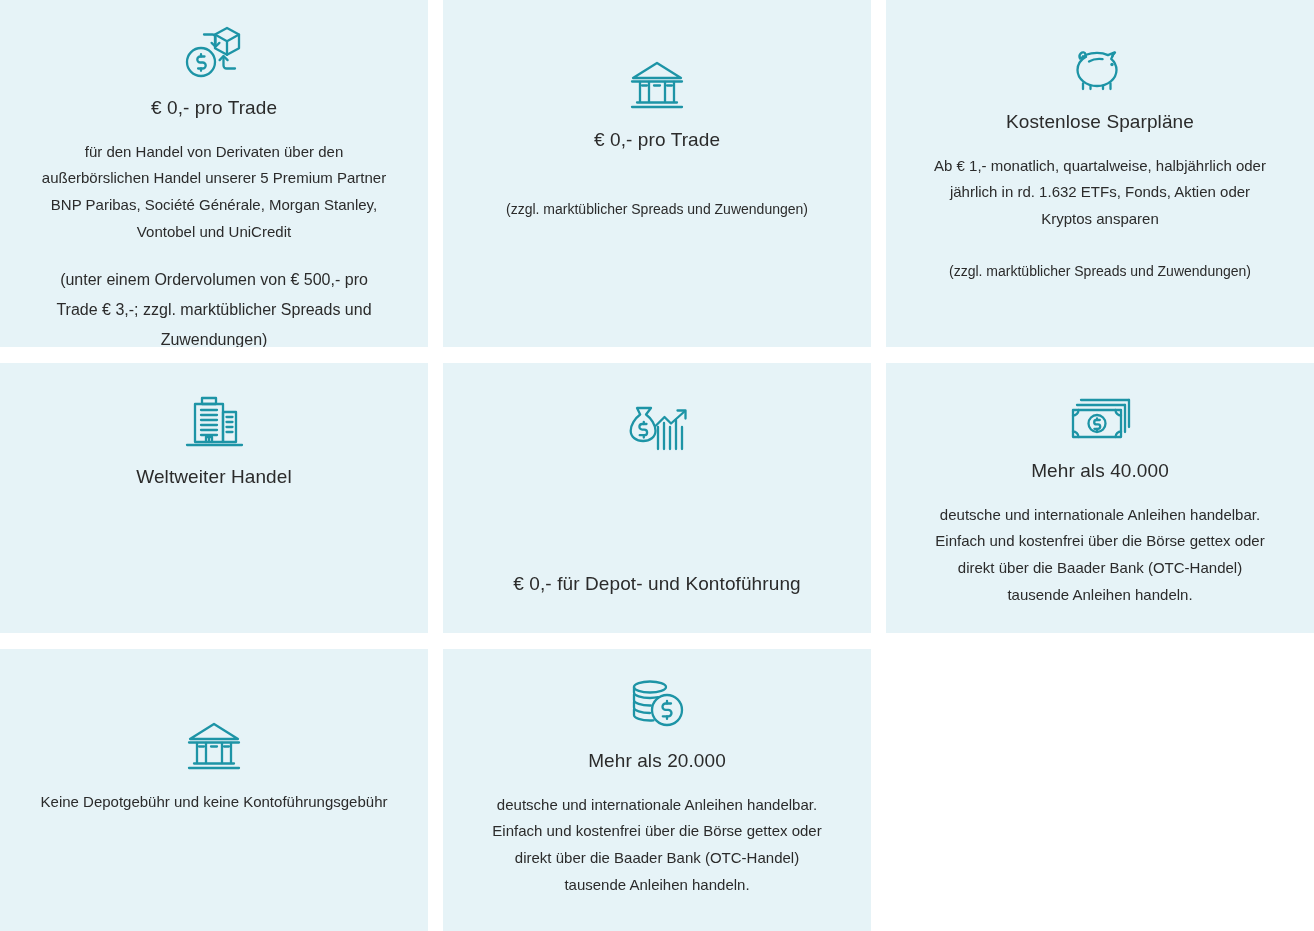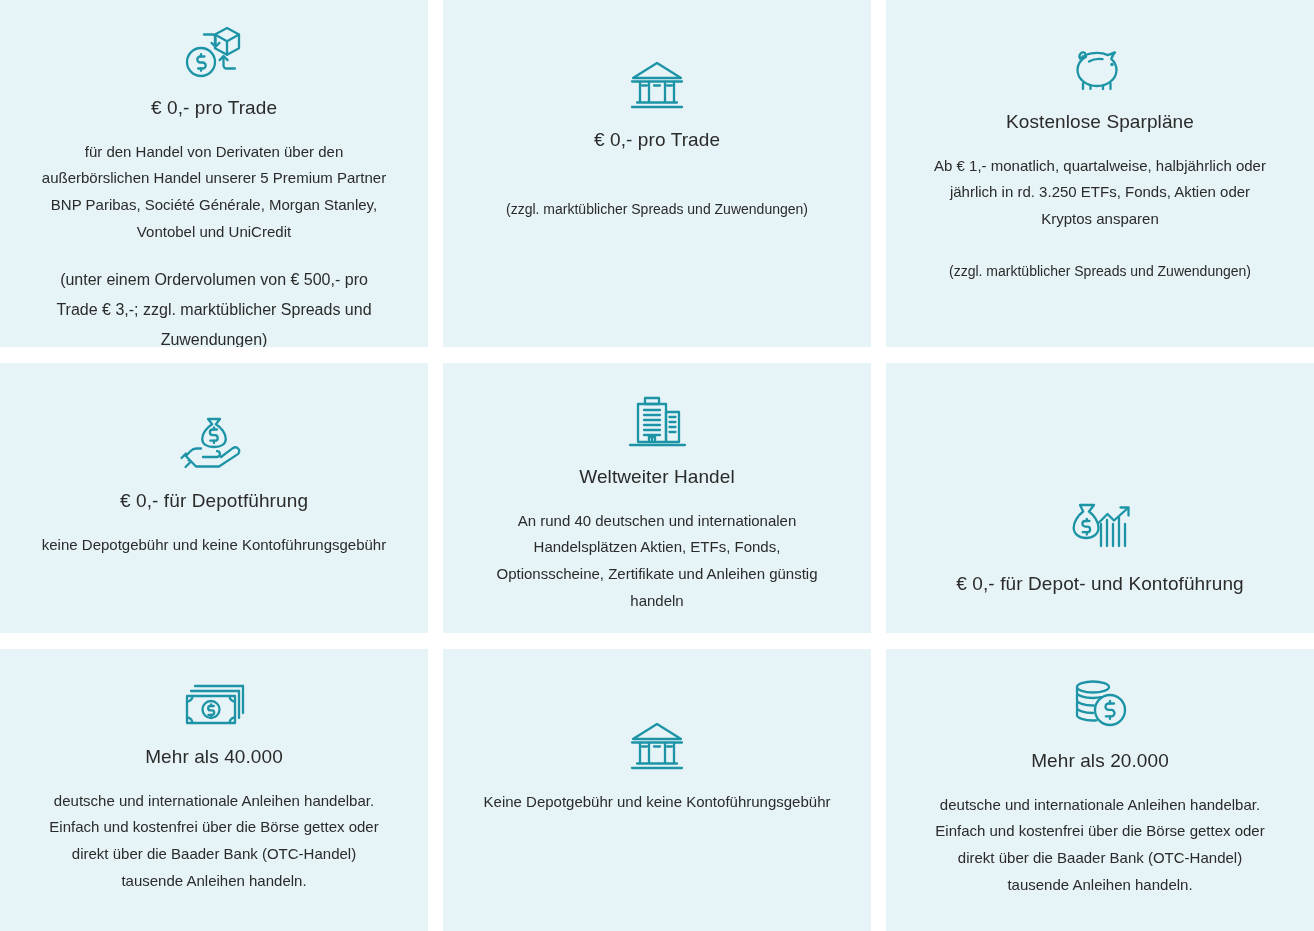--- a/index.html
+++ b/index.html
@@ -36,21 +36,21 @@
     text-align: center;
     overflow: hidden;
   }
 
   
   .feature-card.pos-a { justify-content: flex-start; padding-top: 22px; }
   .feature-card.pos-b { justify-content: flex-start; padding-top: 58px; }
   .feature-card.pos-c { justify-content: flex-start; padding-top: 42px; }
   .feature-card.pos-d { justify-content: flex-start; padding-top: 52px; }
   .feature-card.pos-e { justify-content: flex-start; padding-top: 30px; }
-  .feature-card.pos-f { justify-content: flex-end; padding-top: 40px; }
+  .feature-card.pos-f { justify-content: space-between; padding-top: 40px; }
   .feature-card.pos-g { justify-content: flex-start; padding-top: 28px; }
   .feature-card.pos-h { justify-content: flex-start; padding-top: 70px; }
 
   .card-icon {
     display: block;
     line-height: 0;
     margin-bottom: 16px;
   }
   .card-icon svg {
     display: block;
@@ -131,56 +131,39 @@
       <svg width="66" height="52" viewBox="0 0 66 52" fill="none" stroke="#1d94a6" stroke-width="2.3" stroke-linecap="round" stroke-linejoin="round">
         <path d="M19 14.5c-3.5 0-6 2-6 2s-1.5-3 .8-5.2c1.7-1.6 4.4-1 4.6 1 .2 1.6-1.3 2.6-2.4 1.9"></path>
         <path d="M48 10.5c-1.7 1.4-2.6 3-2.9 4.4"></path>
         <path d="M19 14.8c-5.3 3-8.5 7.8-8.5 13.2 0 8.9 8.7 16 19.5 16 10.8 0 19.5-7.1 19.5-16 0-4.3-2-8.2-5.3-11.1l2.9-6.4-6.1 2.6C37.7 11.5 34 10.8 30 10.8c-4 0-7.7.7-11 2"></path>
         <circle cx="45" cy="22.5" r="1.7" fill="#1d94a6" stroke="none"></circle>
         <path d="M16 41.5v5.5M23.5 44v3M36 44v3M43.5 41.5v5.5"></path>
         <path d="M22 19.5c3.6-2.1 9.2-3 13.6-2.4"></path>
       </svg>
     </span>
     <h3 class="card-title">Kostenlose Sparpläne</h3>
-    <p class="card-body">Ab € 1,- monatlich, quartalweise, halbjährlich oder jährlich in rd. 3.250 ETFs, Fonds, Aktien oder Kryptos ansparen</p>
+    <p class="card-body">Ab € 1,- monatlich, quartalweise, halbjährlich oder jährlich in rd. 1.632 ETFs, Fonds, Aktien oder Kryptos ansparen</p>
     <p class="card-note spaced-wide">(zzgl. marktüblicher Spreads und Zuwendungen)</p>
   </div>
 
-  <div class="feature-card pos-d">
-    <span class="card-icon">
-      <svg width="70" height="58" viewBox="0 0 70 58" fill="none" stroke="#1d94a6" stroke-width="2.3" stroke-linecap="round" stroke-linejoin="round">
-        <path d="M29 4h12l-4.2 5.3c5.5 3.3 10 9 10 14.4 0 5.2-4.6 8.3-11.8 8.3s-11.8-3.1-11.8-8.3c0-5.4 4.5-11.1 10-14.4L29 4Z"></path>
-        <path d="M38 14.5h-4.3a2.8 2.8 0 0 0 0 5.6h2.2a2.8 2.8 0 0 1 0 5.6h-4.6"></path>
-        <path d="M35 12.3v2.2M35 25.7v2.3"></path>
-        <path d="M22 33.5h-4.4c-2.4 0-4.6 1-6.2 2.7l-4.6 4.8"></path>
-        <path d="M6.8 41 17 51.5h23l18.5-12.1c2-1.4 2.4-4 .8-5.7-1.4-1.5-3.8-1.7-5.5-.5L42 42"></path>
-        <path d="M24 42h14c1.6 0 2.9-1.3 2.9-2.9s-1.3-2.9-2.9-2.9"></path>
-        <path d="M7 38.5 2.5 43M11 47.5 6.5 52"></path>
-        <circle cx="9.5" cy="45.5" r="1" fill="#1d94a6" stroke="none"></circle>
-      </svg>
-    </span>
-    <h3 class="card-title">€ 0,- für Depotführung</h3>
-    <p class="card-body">keine Depotgebühr und keine Kontoführungsgebühr</p>
-  </div>
 
   <div class="feature-card pos-e">
     <span class="card-icon">
       <svg width="62" height="56" viewBox="0 0 62 56" fill="none" stroke="#1d94a6" stroke-width="2.3" stroke-linecap="round" stroke-linejoin="round">
         <path d="M19 5h14v6H19z"></path>
         <path d="M12 11h28v38H12z"></path>
         <path d="M40 19h13v30H40z"></path>
         <path d="M18 17h16M18 22h16M18 27h16M18 32h16M18 37h16M18 42h16"></path>
         <path d="M43.5 24h6M43.5 29h6M43.5 34h6M43.5 39h6"></path>
         <path d="M23 49v-5h6v5"></path>
         <path d="M26 44v5"></path>
         <path d="M4 52h55"></path>
       </svg>
     </span>
     <h3 class="card-title">Weltweiter Handel</h3>
-    <p class="card-body">An rund 40 deutschen und internationalen Handelsplätzen Aktien, ETFs, Fonds, Optionsscheine, Zertifikate und Anleihen günstig handeln</p>
   </div>
 
   <div class="feature-card pos-f">
     <span class="card-icon">
       <svg width="68" height="56" viewBox="0 0 68 56" fill="none" stroke="#1d94a6" stroke-width="2.3" stroke-linecap="round" stroke-linejoin="round">
         <path d="M14 5h14l-5 6.5c5.2 3.8 9.5 10.5 9.5 16.2 0 6.4-5.6 10.3-12.4 10.3S7.7 34.1 7.7 27.7c0-5.7 4.3-12.4 9.5-16.2L14 5Z"></path>
         <path d="M23.5 21h-4.3a2.8 2.8 0 0 0 0 5.6h2.1a2.8 2.8 0 0 1 0 5.6h-4.6"></path>
         <path d="M20.8 18.8V21M20.8 32.2v2.3"></path>
         <path d="M35 24v22M41 20v26M47 24v22M53 17v29M59 24v22"></path>
         <path d="M33 22.5 41.5 14l6.5 6.5L62 8"></path>

